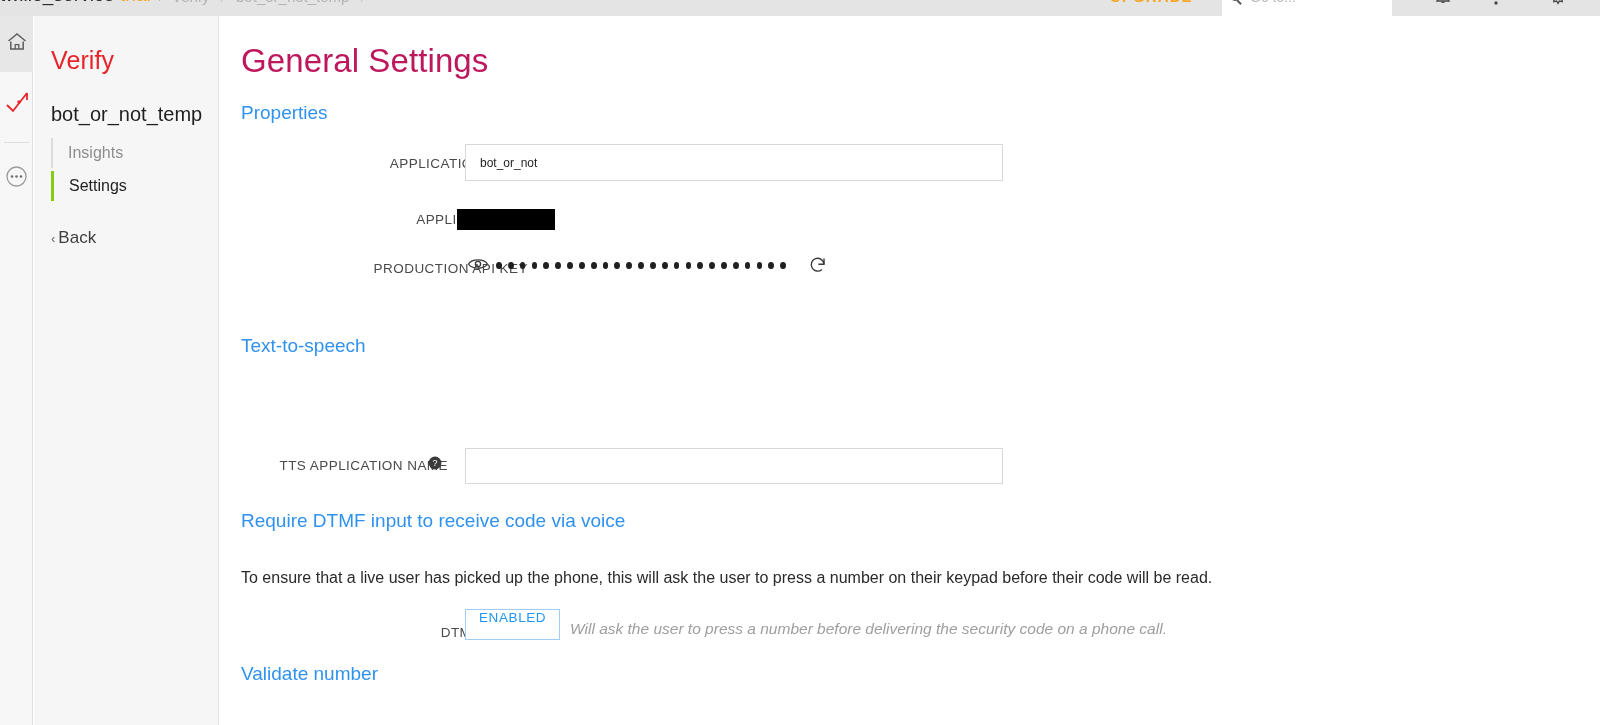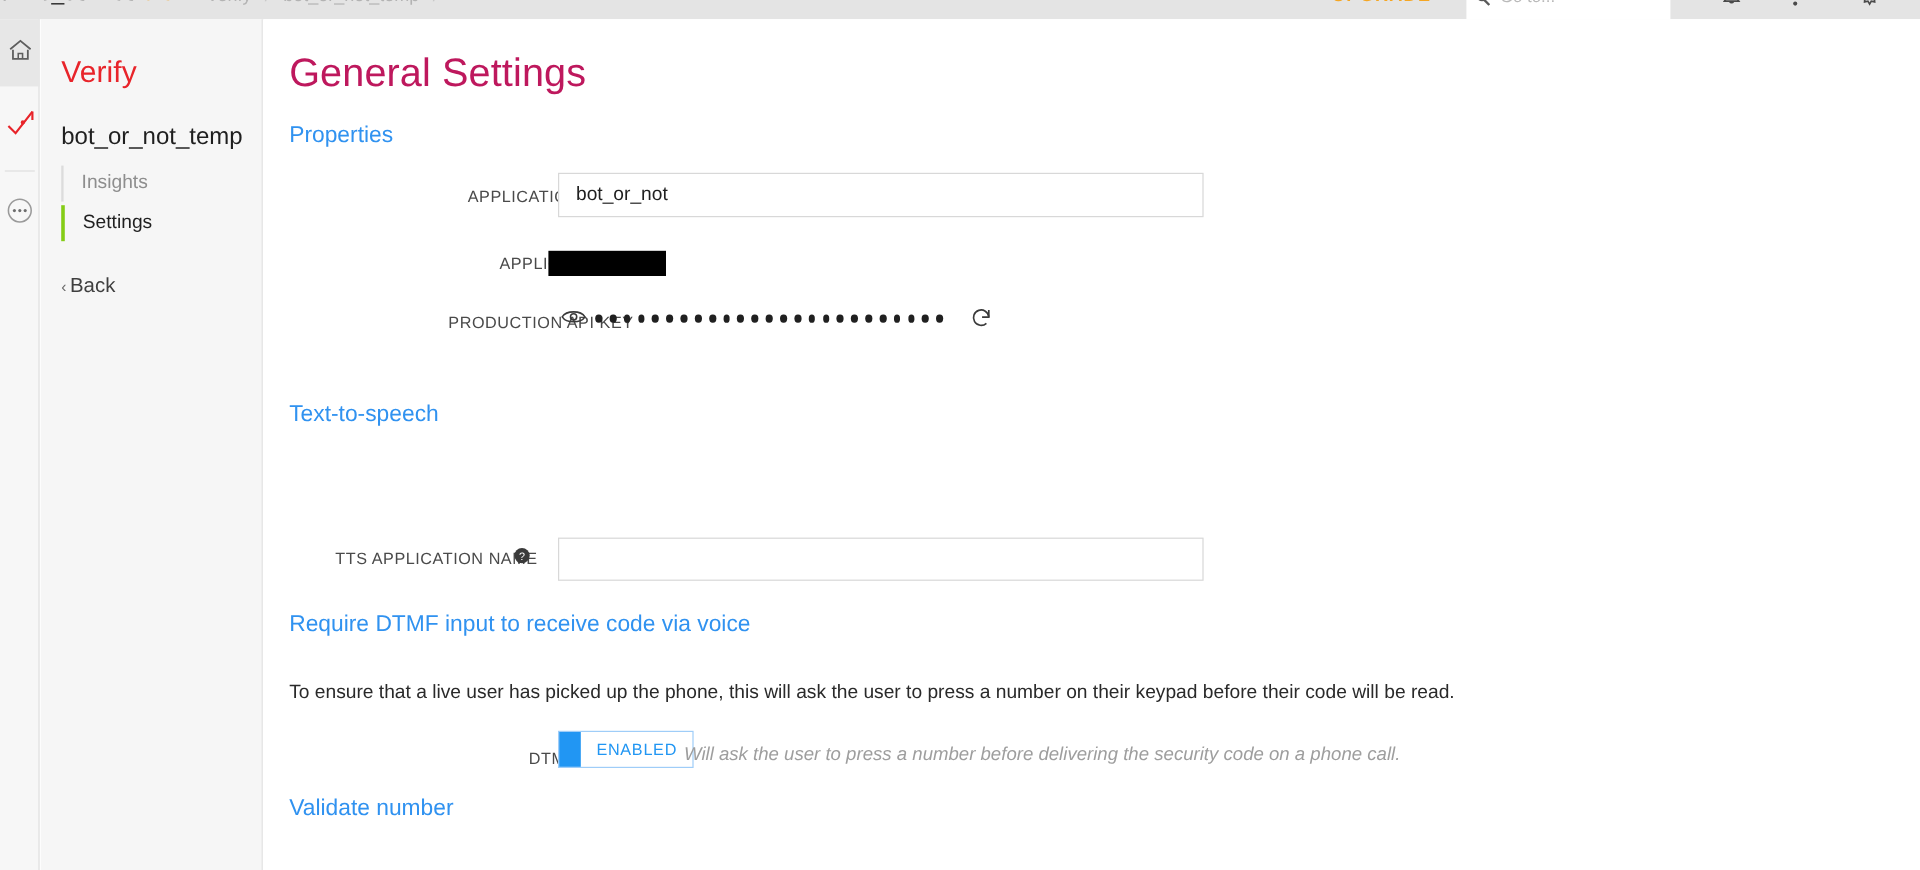--- a/index.html
+++ b/index.html
@@ -134,21 +134,21 @@
   
   .row-label {
     position: absolute;
     font-size: 13.5px; color: #4a4a4a; letter-spacing: .45px;
     text-align: right; white-space: nowrap;
   }
   .txt-input {
     position: absolute;
     border: 1px solid #d8d8d8; background: #fff;
     font-family: "Liberation Sans", sans-serif;
-    font-size: 16px; color: #1f1f1f;
+    font-size: 12px; color: #1f1f1f;
     padding: 17px 14px; outline: none;
   }
   .lbl-appname { left: 58px; top: 140px; width: 250px; }
   .in-appname  { left: 245px; top: 128px; width: 538px; height: 37px; }
   .lbl-appid   { left: 58px; top: 196px; width: 250px; }
   .redaction   {
     position: absolute; left: 237px; top: 193px;
     width: 98px; height: 21px; background: #000;
   }
   .lbl-apikey  { left: 44px; top: 245px; width: 264px; }
@@ -166,21 +166,21 @@
   .in-tts  { left: 245px; top: 432px; width: 538px; height: 33px; }
 
   .lbl-dtmf {
     position: absolute; left: 120px; top: 609px; width: 140px;
     font-size: 13.5px; color: #4a4a4a; letter-spacing: .45px;
     text-align: right;
   }
   .toggle {
     position: absolute; left: 245px; top: 593px;
     height: 31px; display: flex; align-items: stretch;
-    border: 1px solid #9fcdf8; background: #fff;
+    border: 1px solid #9fcdf8; background: #fff; flex-direction: column;
   }
   .toggle .knob { width: 18px; background: #2196f3; }
   .toggle .tlabel {
     display: flex; align-items: center; padding: 0 13px;
     font-size: 13.5px; color: #2196f3; letter-spacing: .6px;
   }
   .dtmf-help {
     position: absolute; left: 350px; top: 604px;
     font-size: 15.5px; color: #9e9e9e; white-space: nowrap; font-style: italic;
   }

